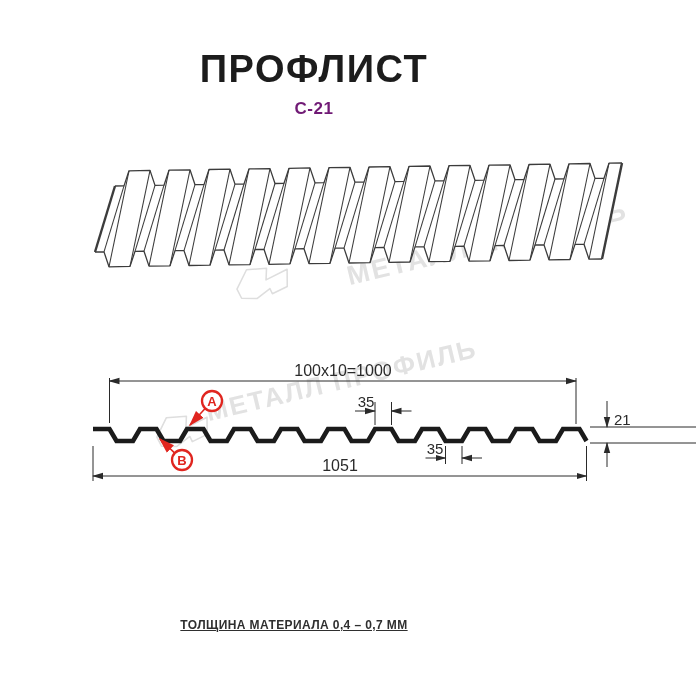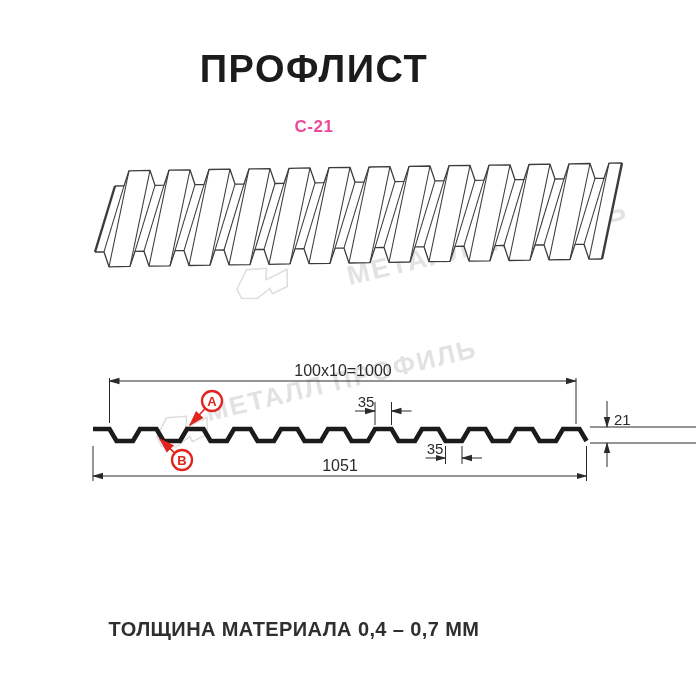--- a/index.html
+++ b/index.html
@@ -3,42 +3,42 @@
 <meta charset="utf-8">
 <style>
   html,body{margin:0;padding:0;}
   body{
     width:700px;height:700px;position:relative;background:#ffffff;
     font-family:"Liberation Sans", sans-serif;overflow:hidden;
   }
   
   .hdr{position:absolute;top:50px;left:0;width:628px;text-align:center;z-index:3;}
   .title{font-size:38px;font-weight:800;color:#1c1c1c;letter-spacing:1.5px;line-height:1;}
-  .subtitle{margin-top:29px;font-size:17px;font-weight:700;color:#ec4899;letter-spacing:0.5px;}
+  .subtitle{margin-top:11px;font-size:17px;font-weight:700;color:#701a75;letter-spacing:0.5px;}
   
   .wm{position:absolute;z-index:0;color:#e2e2e2;font-weight:700;white-space:nowrap;
       transform-origin:left top;user-select:none;}
   .wm-text1{left:344px;top:262px;font-size:27px;letter-spacing:2px;transform:rotate(-13.5deg);}
   .wm-text2{left:203px;top:398px;font-size:26px;letter-spacing:2px;transform:rotate(-13.5deg);}
   .wm-logo1{left:227px;top:268px;transform:rotate(-13deg);}
   .wm-logo2{left:146px;top:412px;transform:rotate(-13deg);}
   .wm svg{display:block;}
   
   #sheet3d{position:absolute;left:85px;top:158px;z-index:1;}
   #xsec{position:absolute;left:78px;top:362px;z-index:2;}
   #xsec text{font-size:15px;fill:#2a2a2a;font-family:"Liberation Sans",sans-serif;}
   #xsec text.big{font-size:16px;}
   #xsec text.red{fill:#e0251f;font-weight:700;font-size:13px;}
   .dimline{stroke:#2a2a2a;stroke-width:1;fill:none;}
   .extline{stroke:#2a2a2a;stroke-width:1;fill:none;}
   .redline{stroke:#e0251f;stroke-width:1.6;fill:none;}
   .redcirc{stroke:#e0251f;stroke-width:2.3;fill:#ffffff;}
   
   .footer{position:absolute;top:618px;left:0;width:588px;text-align:center;z-index:3;
-          font-size:20px;font-weight:600;color:#2f2f2f;letter-spacing:0.4px;}
+          font-size:12px;font-weight:600;color:#2f2f2f;letter-spacing:0.4px;text-decoration:underline;}
 </style>
 </head>
 <body>
 
 <div class="hdr">
   <div class="title">ПРОФЛИСТ</div>
   <div class="subtitle">С-21</div>
 </div>
 
 <div class="wm wm-logo1">

